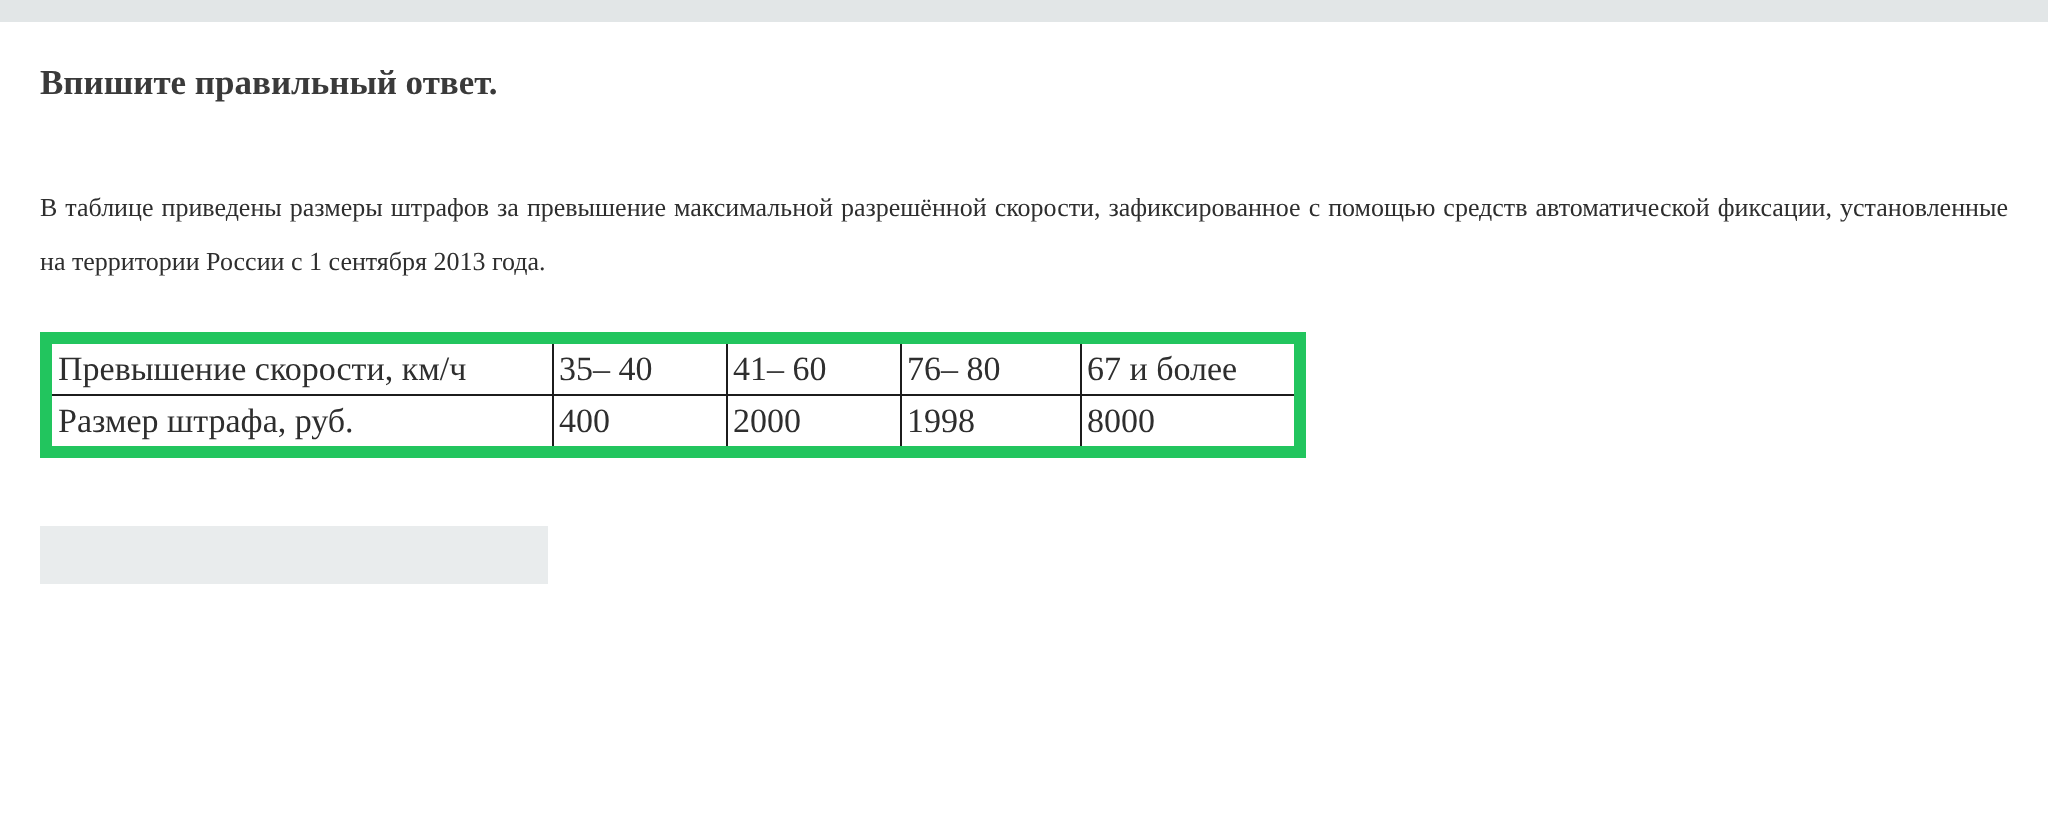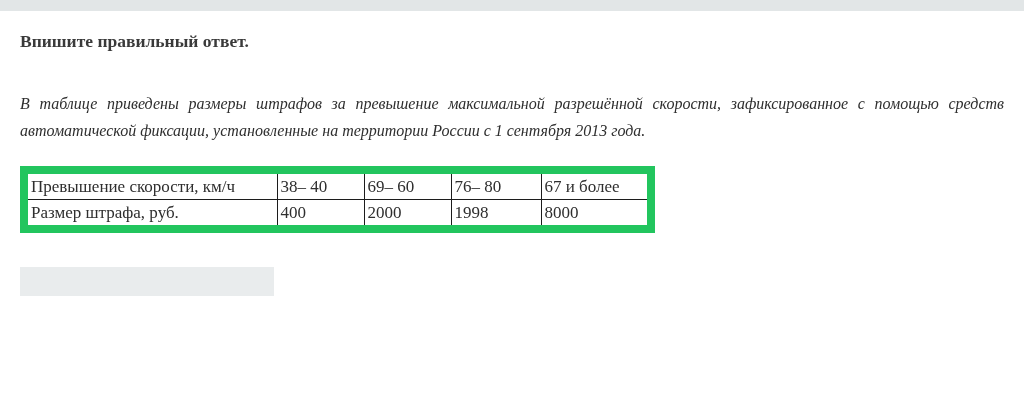--- a/index.html
+++ b/index.html
@@ -17,34 +17,33 @@
   }
   .content { padding: 0 20px; }
   .heading {
     margin-top: 19px;
     font-size: 17.5px;
     line-height: 22px;
     font-weight: bold;
     color: #3a3a3a;
   }
   .para {
-    font-size: 16px;
+    font-size: 13px;
     line-height: 27px;
     text-align: justify;
     color: #2e2e2e;
-    font-style: italic;
   }
   .intro { margin-top: 38px; }
   .question { margin-top: 20px; }
   table.fines {
     margin-top: 22px;
     border-collapse: collapse;
     table-layout: fixed;
     width: 627px;
-    border: 8px solid #22c55e;
+    border: 6px solid #22c55e;
     font-size: 17px;
     color: #2e2e2e;
   }
   table.fines td {
     border: 1px solid #1c1c1c;
     height: 26px;
     padding: 0 3px;
     line-height: 25px;
     white-space: nowrap;
     overflow: hidden;
@@ -86,22 +85,22 @@
       <colgroup>
         <col class="c1">
           <col class="c2">
           <col class="c3">
           <col class="c4">
           <col class="c5">
       </colgroup>
       <tbody>
         <tr>
           <td>Превышение скорости, км/ч</td>
-          <td>38– 40</td>
-          <td>69– 60</td>
+          <td>35– 40</td>
+          <td>41– 60</td>
           <td>76– 80</td>
           <td>67 и более</td>
         </tr>
         <tr>
           <td>Размер штрафа, руб.</td>
           <td>400</td>
           <td>2000</td>
           <td>1998</td>
           <td>8000</td>
         </tr>

